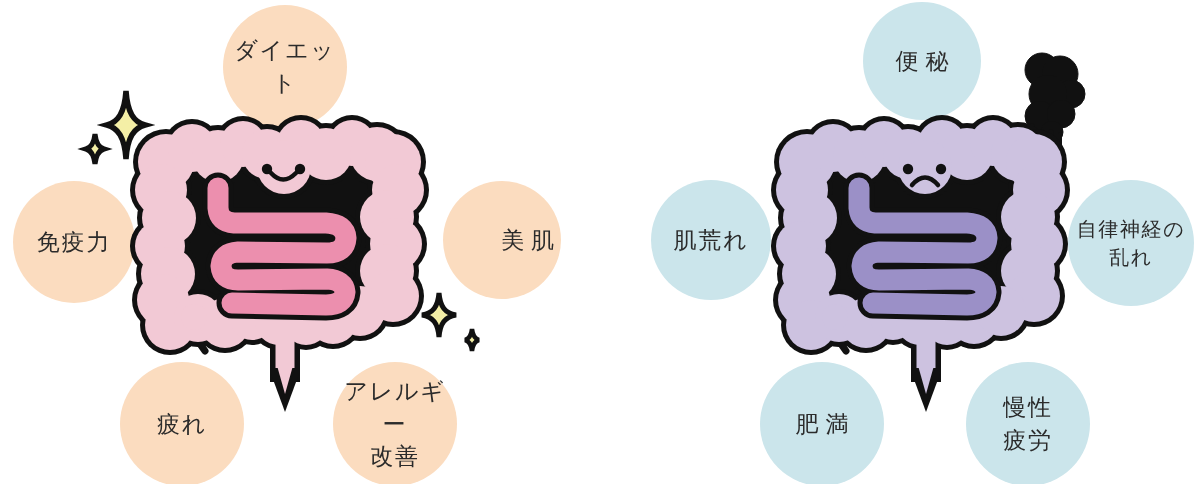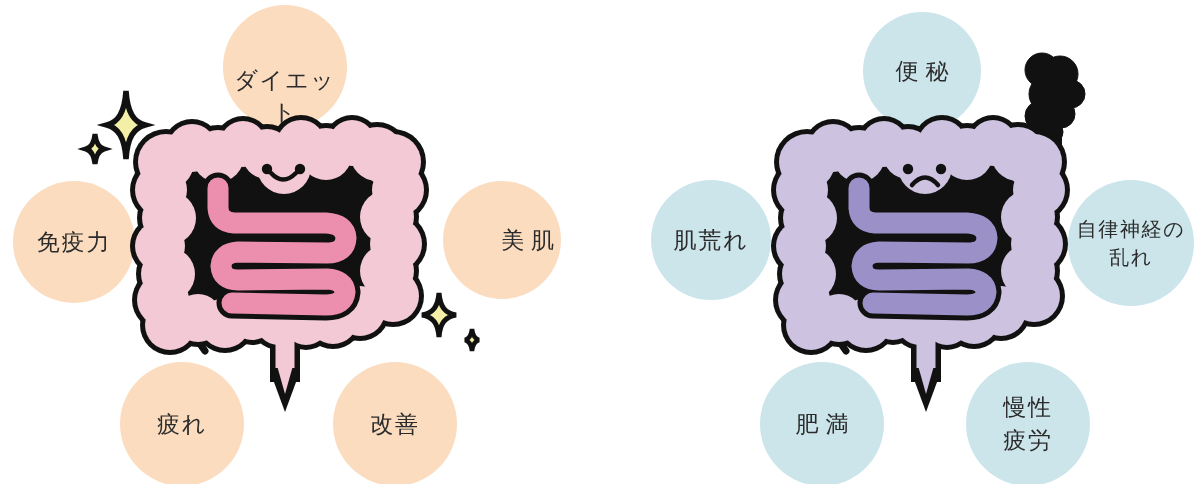--- a/index.html
+++ b/index.html
@@ -7,26 +7,26 @@
   .bubble{
     position:absolute;border-radius:50%;
     display:flex;flex-direction:column;align-items:center;justify-content:center;
     text-align:center;font-size:23px;line-height:1.42;letter-spacing:.08em;
     color:var(--text,#2b2b2b);font-weight:500;
   }
   .peach{background:var(--healthy-bubble,#fbdcbf);}
   .blue{background:var(--unhealthy-bubble,#cbe5eb);}
   .sp2{letter-spacing:.3em;text-indent:.3em;}
   
-  .pos-diet{left:223px;top:5px;width:124px;height:124px;justify-content:flex-end;}
+  .pos-diet{left:223px;top:5px;width:124px;height:124px;}
   .pos-immunity{left:13px;top:181px;width:122px;height:122px;gap:43px;}
   .pos-skin{left:443px;top:181px;width:118px;height:118px;align-items:flex-end;}
   .pos-fatigue{left:120px;top:362px;width:124px;height:124px;}
   .pos-allergy{left:333px;top:362px;width:124px;height:124px;}
-  .pos-constipation{left:863px;top:12px;width:118px;height:118px;}
+  .pos-constipation{left:863px;top:2px;width:118px;height:118px;}
   .pos-roughskin{left:651px;top:180px;width:120px;height:120px;text-align:center;}
   .pos-autonomic{left:1068px;top:180px;width:126px;height:126px;font-size:20px;}
   .pos-obesity{left:760px;top:362px;width:124px;height:124px;}
   .pos-chronic{left:966px;top:362px;width:124px;height:124px;}
   .figure-svg{position:absolute;}
   .spark{fill:var(--sparkle,#f4efa6);stroke:var(--outline,#111);}
   .gloom{fill:var(--outline,#111);stroke:var(--outline,#111);}
 </style>
 </head>
 <body>
@@ -37,20 +37,21 @@
 <div class="bubble peach pos-immunity">
   <span>免疫力</span>
 </div>
 <div class="bubble peach pos-skin">
   <span class="sp2">美肌</span>
 </div>
 <div class="bubble peach pos-fatigue">
   <span>疲れ</span>
 </div>
 <div class="bubble peach pos-allergy">
+  <span>アレルギー</span>
   <span>改善</span>
 </div>
 
 <svg class="figure-svg" style="left:76px;top:80px" width="100" height="100" viewBox="0 0 100 100">
   <path class="spark" stroke-width="5.5" transform="translate(50,45)" d="M0,-34 C1.5,-12 8,-3 19,0 C8,3 1.5,12 0,34 C-1.5,12 -8,3 -19,0 C-8,-3 -1.5,-12 0,-34 Z"></path>
   <path class="spark" stroke-width="5" transform="translate(19,69)" d="M0,-15 C1,-6 4,-1.5 9,0 C4,1.5 1,6 0,15 C-1,6 -4,1.5 -9,0 C-4,-1.5 -1,-6 0,-15 Z"></path>
 </svg>
 
 <svg class="figure-svg" style="left:412px;top:288px" width="78" height="72" viewBox="0 0 78 72">
   <path class="spark" stroke-width="5" transform="translate(27,27)" d="M0,-22 C1.2,-8 6,-2 17,0 C6,2 1.2,8 0,22 C-1.2,8 -6,2 -17,0 C-6,-2 -1.2,-8 0,-22 Z"></path>

